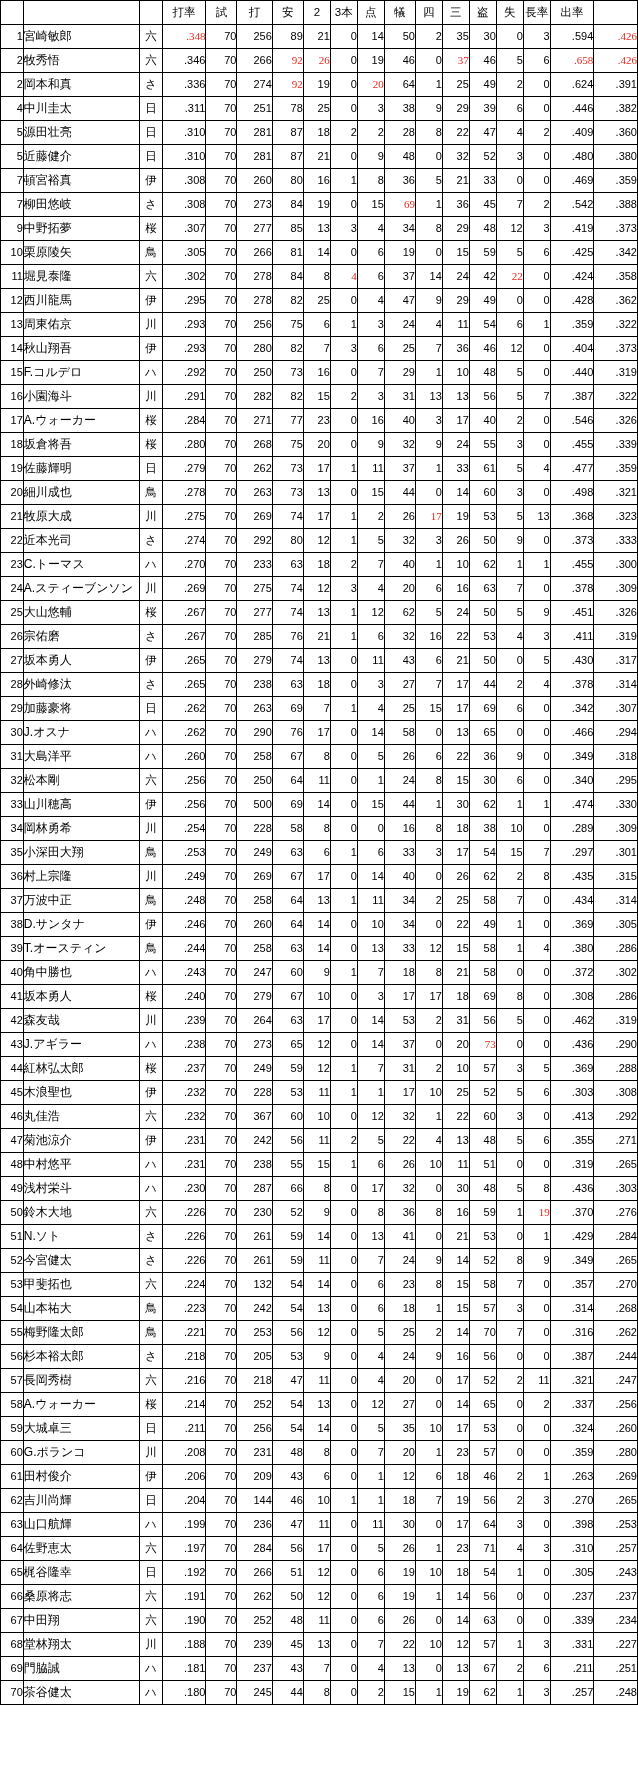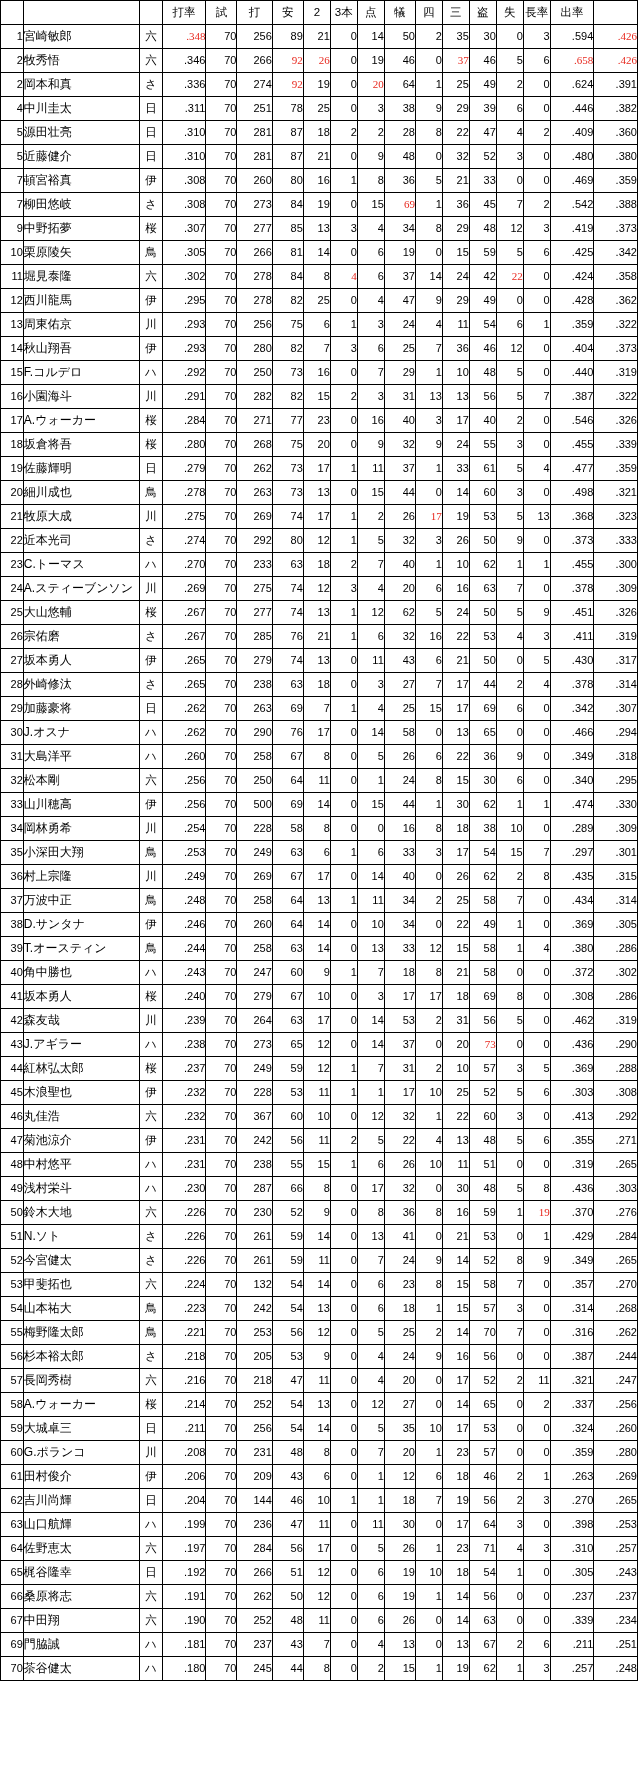--- a/index.html
+++ b/index.html
@@ -1439,20 +1439,40 @@
         <td class="num">26</td>
         <td class="num">0</td>
         <td class="num">14</td>
         <td class="num">63</td>
         <td class="num">0</td>
         <td class="num">0</td>
         <td class="num">.339</td>
         <td class="num">.234</td>
       </tr>
       <tr>
+        <td class="rank">68</td>
+        <td class="name">堂林翔太</td>
+        <td class="team">川</td>
+        <td class="num">.188</td>
+        <td class="num">70</td>
+        <td class="num">239</td>
+        <td class="num">45</td>
+        <td class="num">13</td>
+        <td class="num">0</td>
+        <td class="num">7</td>
+        <td class="num">22</td>
+        <td class="num">10</td>
+        <td class="num">12</td>
+        <td class="num">57</td>
+        <td class="num">1</td>
+        <td class="num">3</td>
+        <td class="num">.331</td>
+        <td class="num">.227</td>
+      </tr>
+      <tr>
         <td class="rank">69</td>
         <td class="name">門脇誠</td>
         <td class="team">ハ</td>
         <td class="num">.181</td>
         <td class="num">70</td>
         <td class="num">237</td>
         <td class="num">43</td>
         <td class="num">7</td>
         <td class="num">0</td>
         <td class="num">4</td>

